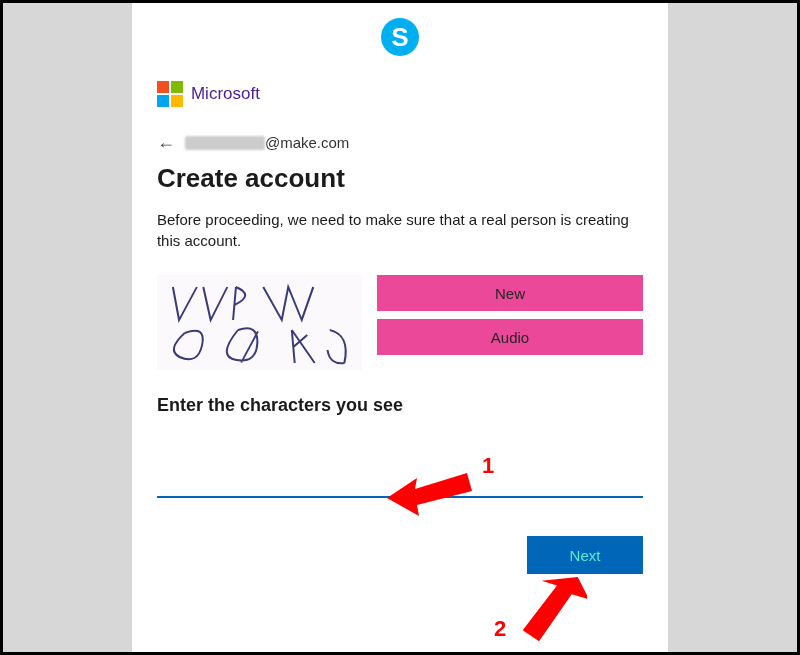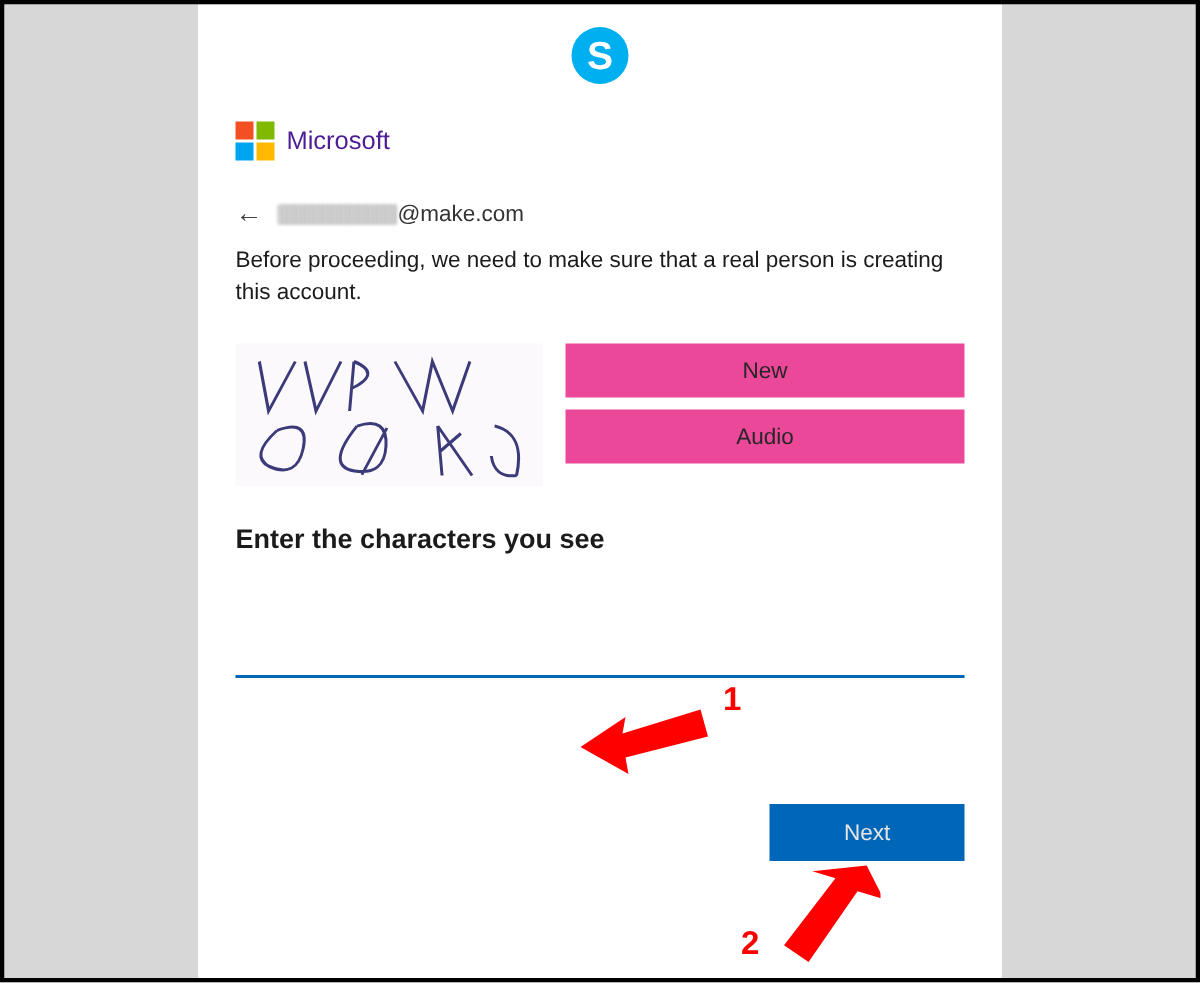--- a/index.html
+++ b/index.html
@@ -145,23 +145,23 @@
       border-bottom: 2px solid #0067b8;
       height: 34px;
       font-size: 15px;
       outline: none;
       padding: 4px 2px;
       margin-top: 40px;
       font-family: inherit;
     }
     .next-btn {
       background: #0067b8;
-      color: #e5e5e5;
+      color: #5eead4;
       border: none;
-      width: 130px;
+      width: 116px;
       height: 38px;
       font-size: 15px;
       position: absolute;
       right: 25px;
       bottom: 78px;
       cursor: pointer;
       font-family: inherit;
     }
     
     .arrow {
@@ -198,20 +198,21 @@
       </div>
       <div class="ms-text">Microsoft</div>
     </div>
 
     <div class="identity">
       <span class="back-arrow">←</span>
       <span class="redacted"></span>
       <span>@make.com</span>
     </div>
 
+    <div class="heading">Create account</div>
 
     <div class="desc">Before proceeding, we need to make sure that a real person is creating this account.</div>
 
     <div class="captcha-row">
       <div class="captcha-img">
         <svg viewBox="0 0 205 95">
           <g fill="none" stroke="#3b3b7a" stroke-width="2">
             <path d="M18 12 L30 45 L42 12 M30 45 L18 12" transform="skewX(-10)"></path>
             <path d="M48 12 L60 45 L72 12" transform="skewX(-8)"></path>
             <path d="M80 12 L80 45 M80 12 Q100 20 80 30" transform="skewX(-5)"></path>

